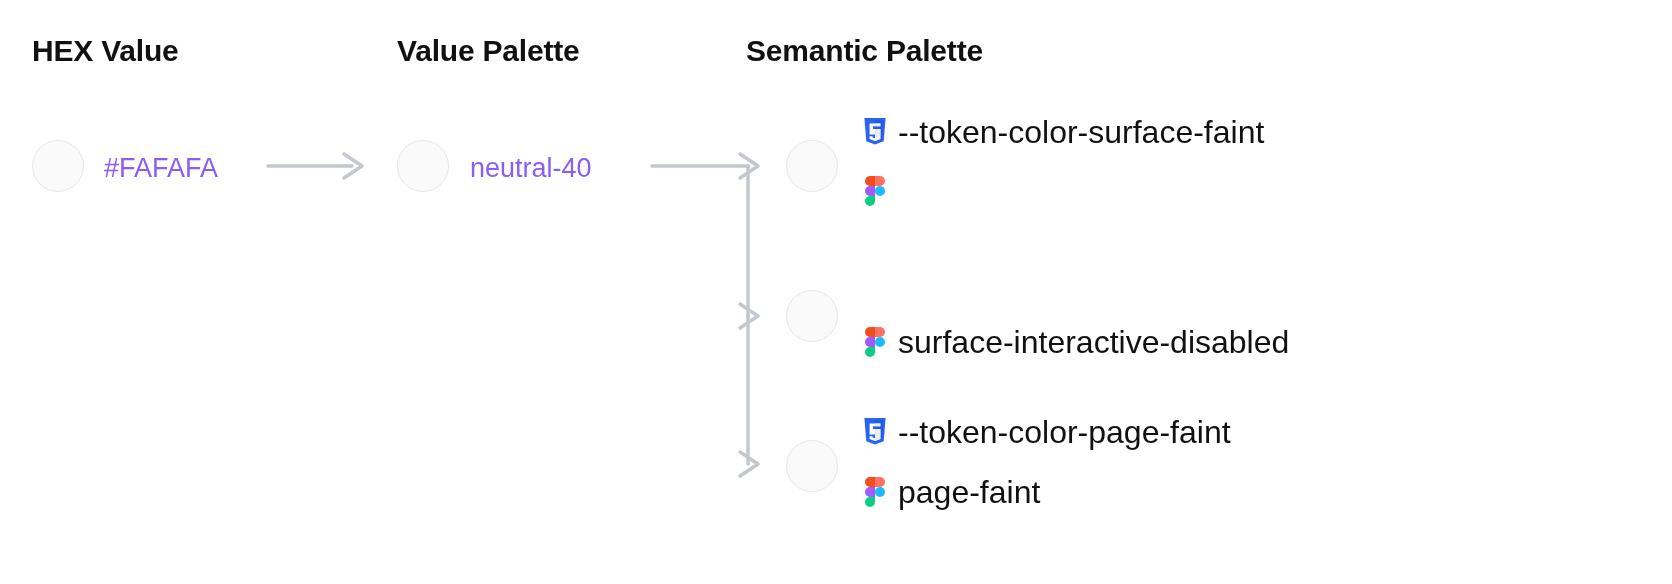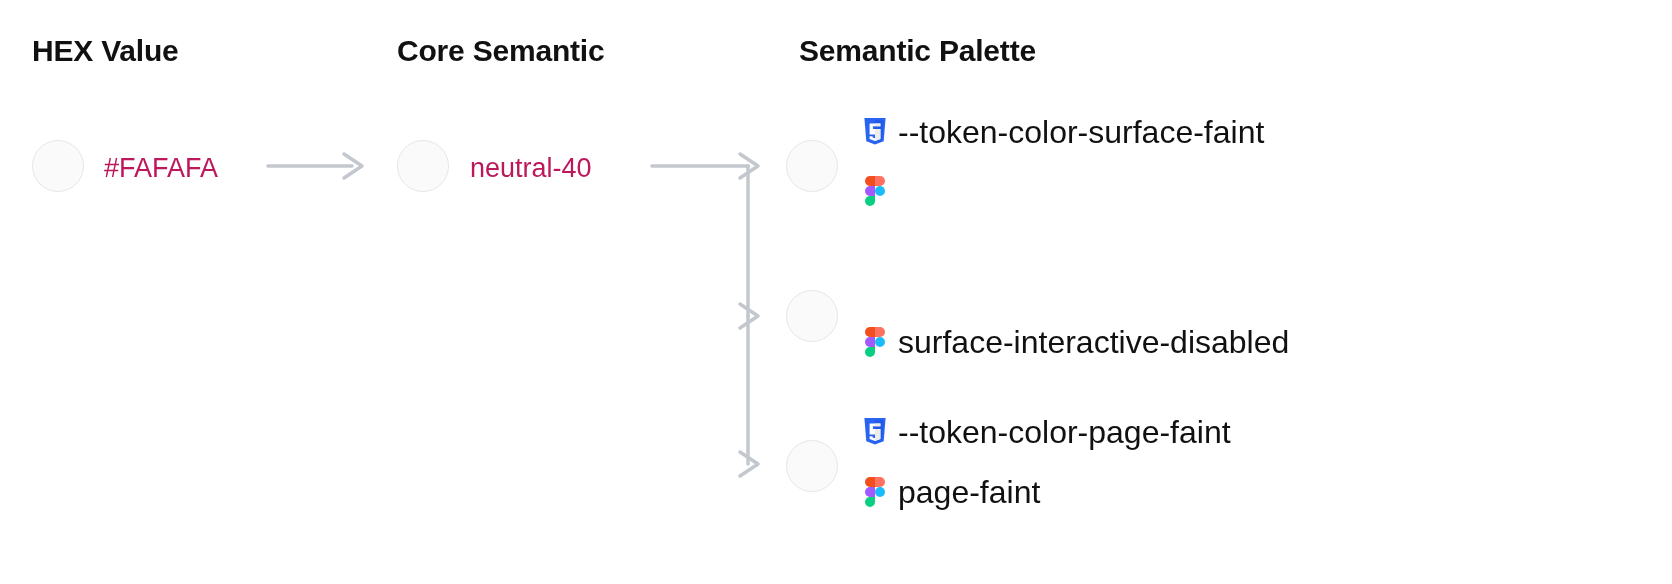--- a/index.html
+++ b/index.html
@@ -28,39 +28,39 @@
     position: absolute;
     font-size: 30px;
     font-weight: 700;
     letter-spacing: -0.2px;
     color: #111111;
     white-space: nowrap;
     line-height: 1;
   }
   #heading-hex      { left: 32px;  top: 36px; }
   #heading-core     { left: 397px; top: 36px; }
-  #heading-semantic { left: 799px; top: 36px; }
+  #heading-semantic { left: 746px; top: 36px; }
 
   
   .swatch {
     position: absolute;
     width: 52px;
     height: 52px;
     border-radius: 50%;
     background: #FAFAFA;
     border: 1px solid #E7E7E9;
     box-sizing: border-box;
   }
 
   
   .value-label {
     position: absolute;
     font-size: 27px;
     font-weight: 400;
-    color: #be185d;
+    color: #8b5cf6;
     white-space: nowrap;
     line-height: 1;
   }
 
   
   .connector-layer {
     position: absolute;
     left: 0;
     top: 0;
     width: 1672px;
@@ -107,21 +107,21 @@
     flex: none;
   }
   .icon-box svg { display: block; }
 </style>
 </head>
 <body>
 
 <div class="canvas">
 
   <div class="col-heading" id="heading-hex">HEX Value</div>
-  <div class="col-heading" id="heading-core">Core Semantic</div>
+  <div class="col-heading" id="heading-core">Value Palette</div>
   <div class="col-heading" id="heading-semantic">Semantic Palette</div>
 
   <svg class="connector-layer" viewBox="0 0 1672 584">
 
     <g>
       <line x1="268" y1="166" x2="352" y2="166" stroke="#C3C7CE" stroke-width="3.5" stroke-linecap="round"></line>
       <polyline points="344,154 362,166 344,178" fill="none" stroke="#C3C7CE" stroke-width="3.5" stroke-linecap="round" stroke-linejoin="round"></polyline>
     </g>
 
     <g>

